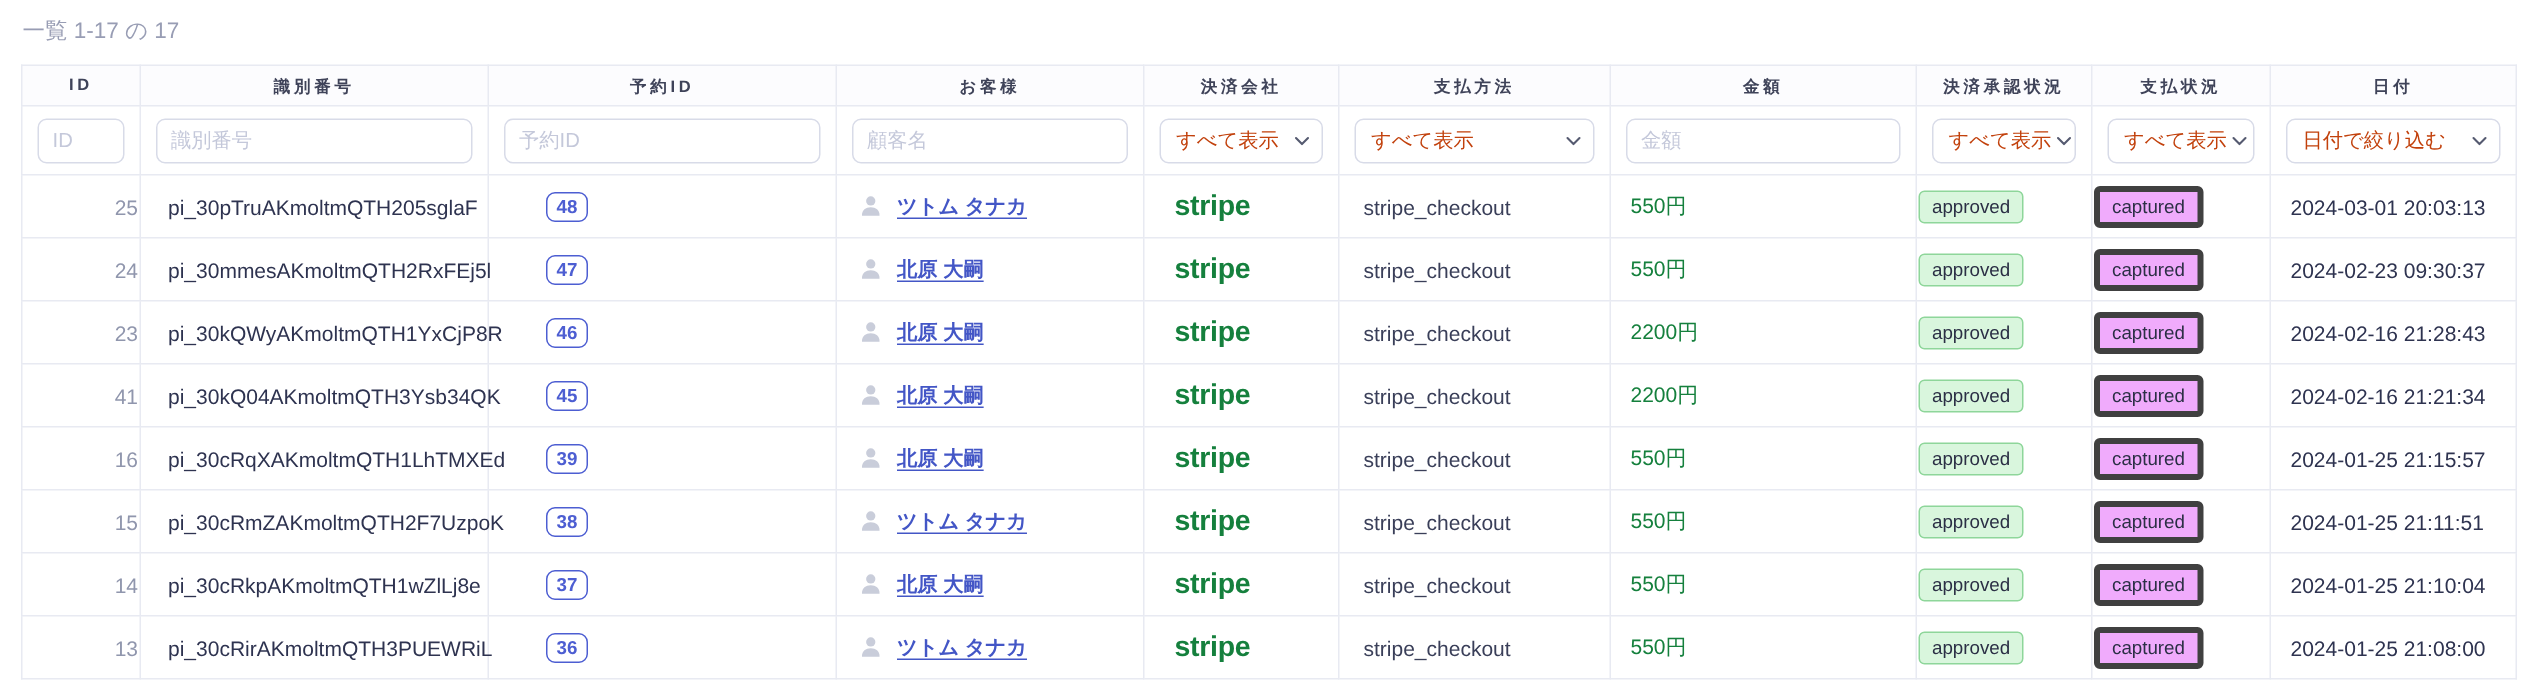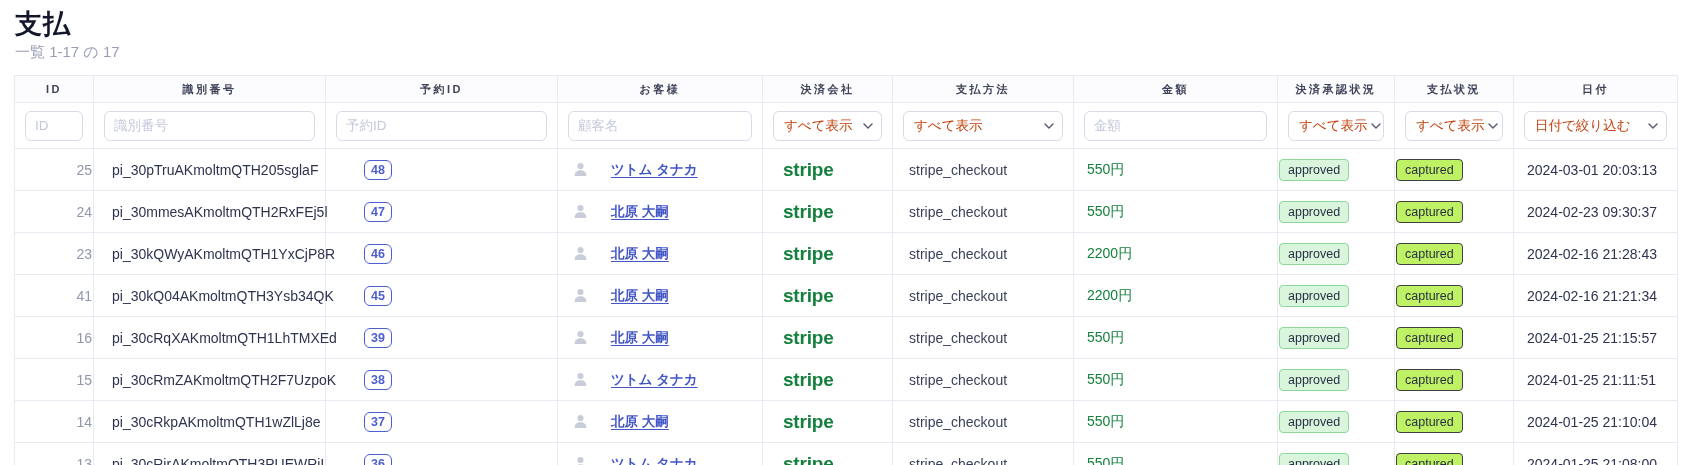--- a/index.html
+++ b/index.html
@@ -57,43 +57,42 @@
   .data-row td { height: 42px; background: #fff; font-size: 14px; }
   .cell-id { text-align: right; color: #9096ad; }
   .cell-identifier { padding-left: 18px; color: #2e3350; font-size: 13.5px; }
   .cell-reservation { padding-left: 38px; }
   .res-badge {
     display: inline-block; border: 1.5px solid #4d5ed2; color: #4d5ed2;
     border-radius: 6px; padding: 2px 6px; font-size: 12.5px; font-weight: 600;
     background: #fff; cursor: pointer;
   }
   .cell-customer { padding-left: 14px; }
-  .customer-wrap { display: flex; align-items: center; gap: 22px; }
+  .customer-wrap { display: flex; align-items: center; gap: 9px; }
   .customer-link {
     color: #4356c6; font-weight: 600; font-size: 13.5px;
     text-decoration: underline; text-underline-offset: 3px; cursor: pointer;
   }
   .cell-company { padding-left: 20px; }
   .stripe-text { color: #15803d; font-weight: 700; font-size: 19px; letter-spacing: -0.2px; }
   .cell-method { padding-left: 16px; color: #3a3f59; font-size: 13.5px; }
   .cell-amount { padding-left: 13px; color: #15803d; }
   .cell-badge { text-align: left; }
   .badge {
     display: inline-block; border-radius: 4px; padding: 3px 8px;
     font-size: 12.5px; color: #2b2f45;
   }
   .badge-approved { background: #d9f6dd; border: 1px solid #8ed69a; }
-  .badge-captured { background: #bef264; border: 1px solid #404040; }
+  .badge-captured { background: #f0abfc; border: 4px solid #404040; }
   .cell-date { padding-left: 13px; color: #2e3350; font-size: 13.5px; }
 </style>
 </head>
 <body>
 
 <div class="page-header">
-  <h1 class="page-title">支払</h1>
   <div class="page-subtitle">一覧 1-17 の 17</div>
 </div>
 
 <table class="payments-table">
   <colgroup>
     <col style="width:79px">
       <col style="width:232px">
       <col style="width:232px">
       <col style="width:205px">
       <col style="width:130px">

